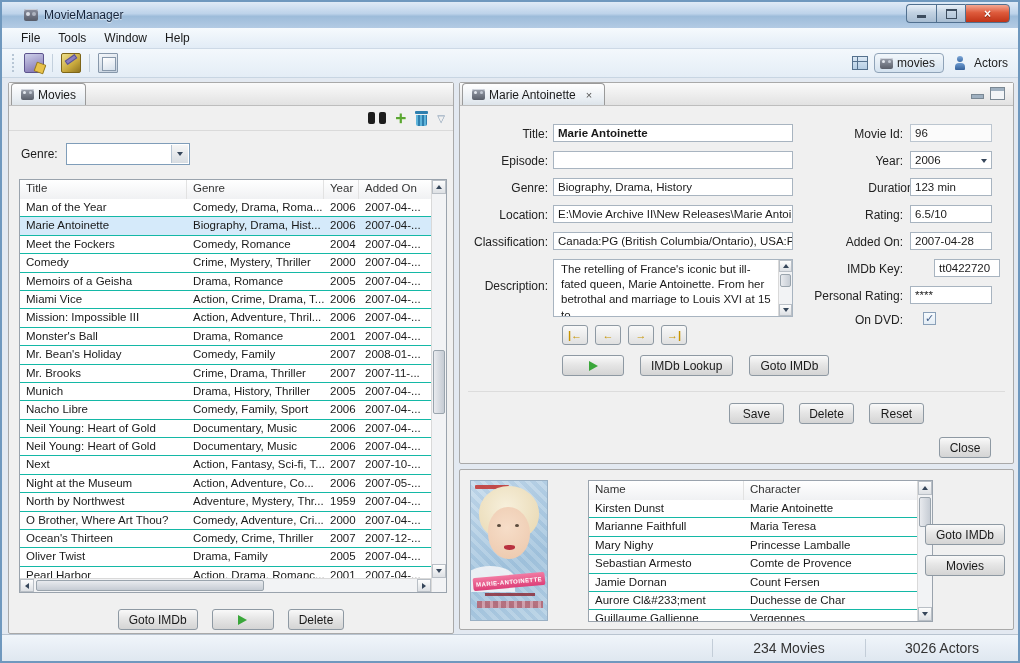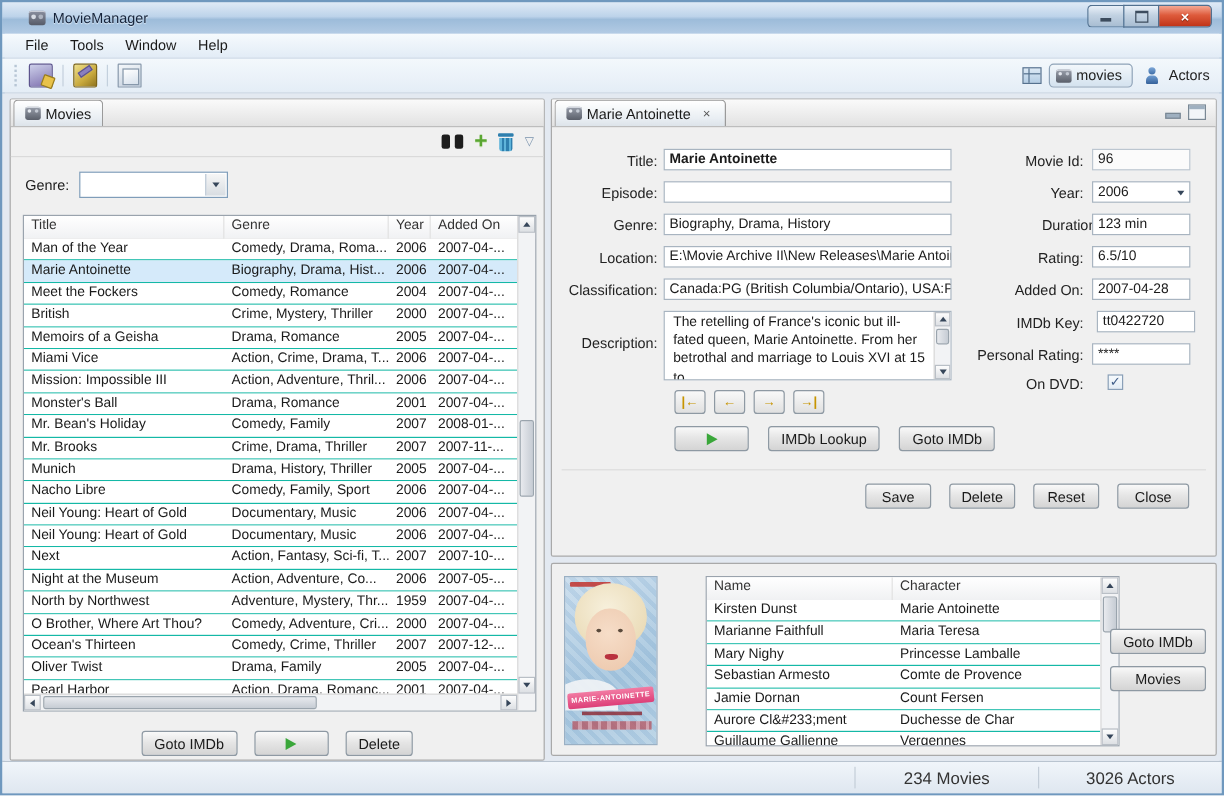--- a/index.html
+++ b/index.html
@@ -220,21 +220,21 @@
               <div class="tcell c2">2006</div>
               <div class="tcell c3">2007-04-...</div>
             </div>
             <div class="trow">
               <div class="tcell c0">Meet the Fockers</div>
               <div class="tcell c1">Comedy, Romance</div>
               <div class="tcell c2">2004</div>
               <div class="tcell c3">2007-04-...</div>
             </div>
             <div class="trow">
-              <div class="tcell c0">British</div>
+              <div class="tcell c0">Comedy</div>
               <div class="tcell c1">Crime, Mystery, Thriller</div>
               <div class="tcell c2">2000</div>
               <div class="tcell c3">2007-04-...</div>
             </div>
             <div class="trow">
               <div class="tcell c0">Memoirs of a Geisha</div>
               <div class="tcell c1">Drama, Romance</div>
               <div class="tcell c2">2005</div>
               <div class="tcell c3">2007-04-...</div>
             </div>
@@ -418,21 +418,21 @@
       <div class="flabel" style="right:96px;top:98px;">Duration:</div>
       <div class="field" style="left:450px;top:95px;width:82px;">123 min</div>
 
       <div class="flabel" style="right:110px;top:125px;">Rating:</div>
       <div class="field" style="left:450px;top:122px;width:82px;">6.5/10</div>
 
       <div class="flabel" style="right:110px;top:152px;">Added On:</div>
       <div class="field" style="left:450px;top:149px;width:82px;">2007-04-28</div>
 
       <div class="flabel" style="right:110px;top:179px;">IMDb Key:</div>
-      <div class="field" style="left:454px;top:176px;width:82px;">tt0422720</div>
+      <div class="field" style="left:474px;top:176px;width:66px;">tt0422720</div>
 
       <div class="flabel" style="right:110px;top:206px;">Personal Rating:</div>
       <div class="field" style="left:450px;top:203px;width:82px;">****</div>
 
       <div class="flabel" style="right:110px;top:230px;">On DVD:</div>
       <div class="checkbox" style="left:463px;top:229px;">✓</div>
 
       <div style="position:absolute;left:102px;top:242px;display:flex;gap:7px;">
         <span class="navbtn">|←</span>
         <span class="navbtn">←</span>
@@ -447,21 +447,21 @@
         <span class="btn">IMDb Lookup</span>
         <span class="btn">Goto IMDb</span>
       </div>
 
       <div class="sep-line" style="top:308px;"></div>
 
       <div style="position:absolute;right:22px;top:320px;display:flex;gap:15px;">
         <span class="btn" style="width:55px;">Save</span>
         <span class="btn" style="width:55px;">Delete</span>
         <span class="btn" style="width:55px;">Reset</span>
-        <span class="btn" style="width:60px;">Close</span>
+        <span class="btn" style="width:52px;margin-top:34px;">Close</span>
       </div>
     </div>
 
     <div class="panel" id="actors-panel">
       <div class="poster">
         <span class="p-topline"></span>
         <span class="p-hair"></span>
         <span class="p-face"></span>
         <span class="p-eye" style="left:26px;top:43px;"></span>
         <span class="p-eye" style="left:44px;top:43px;"></span>

